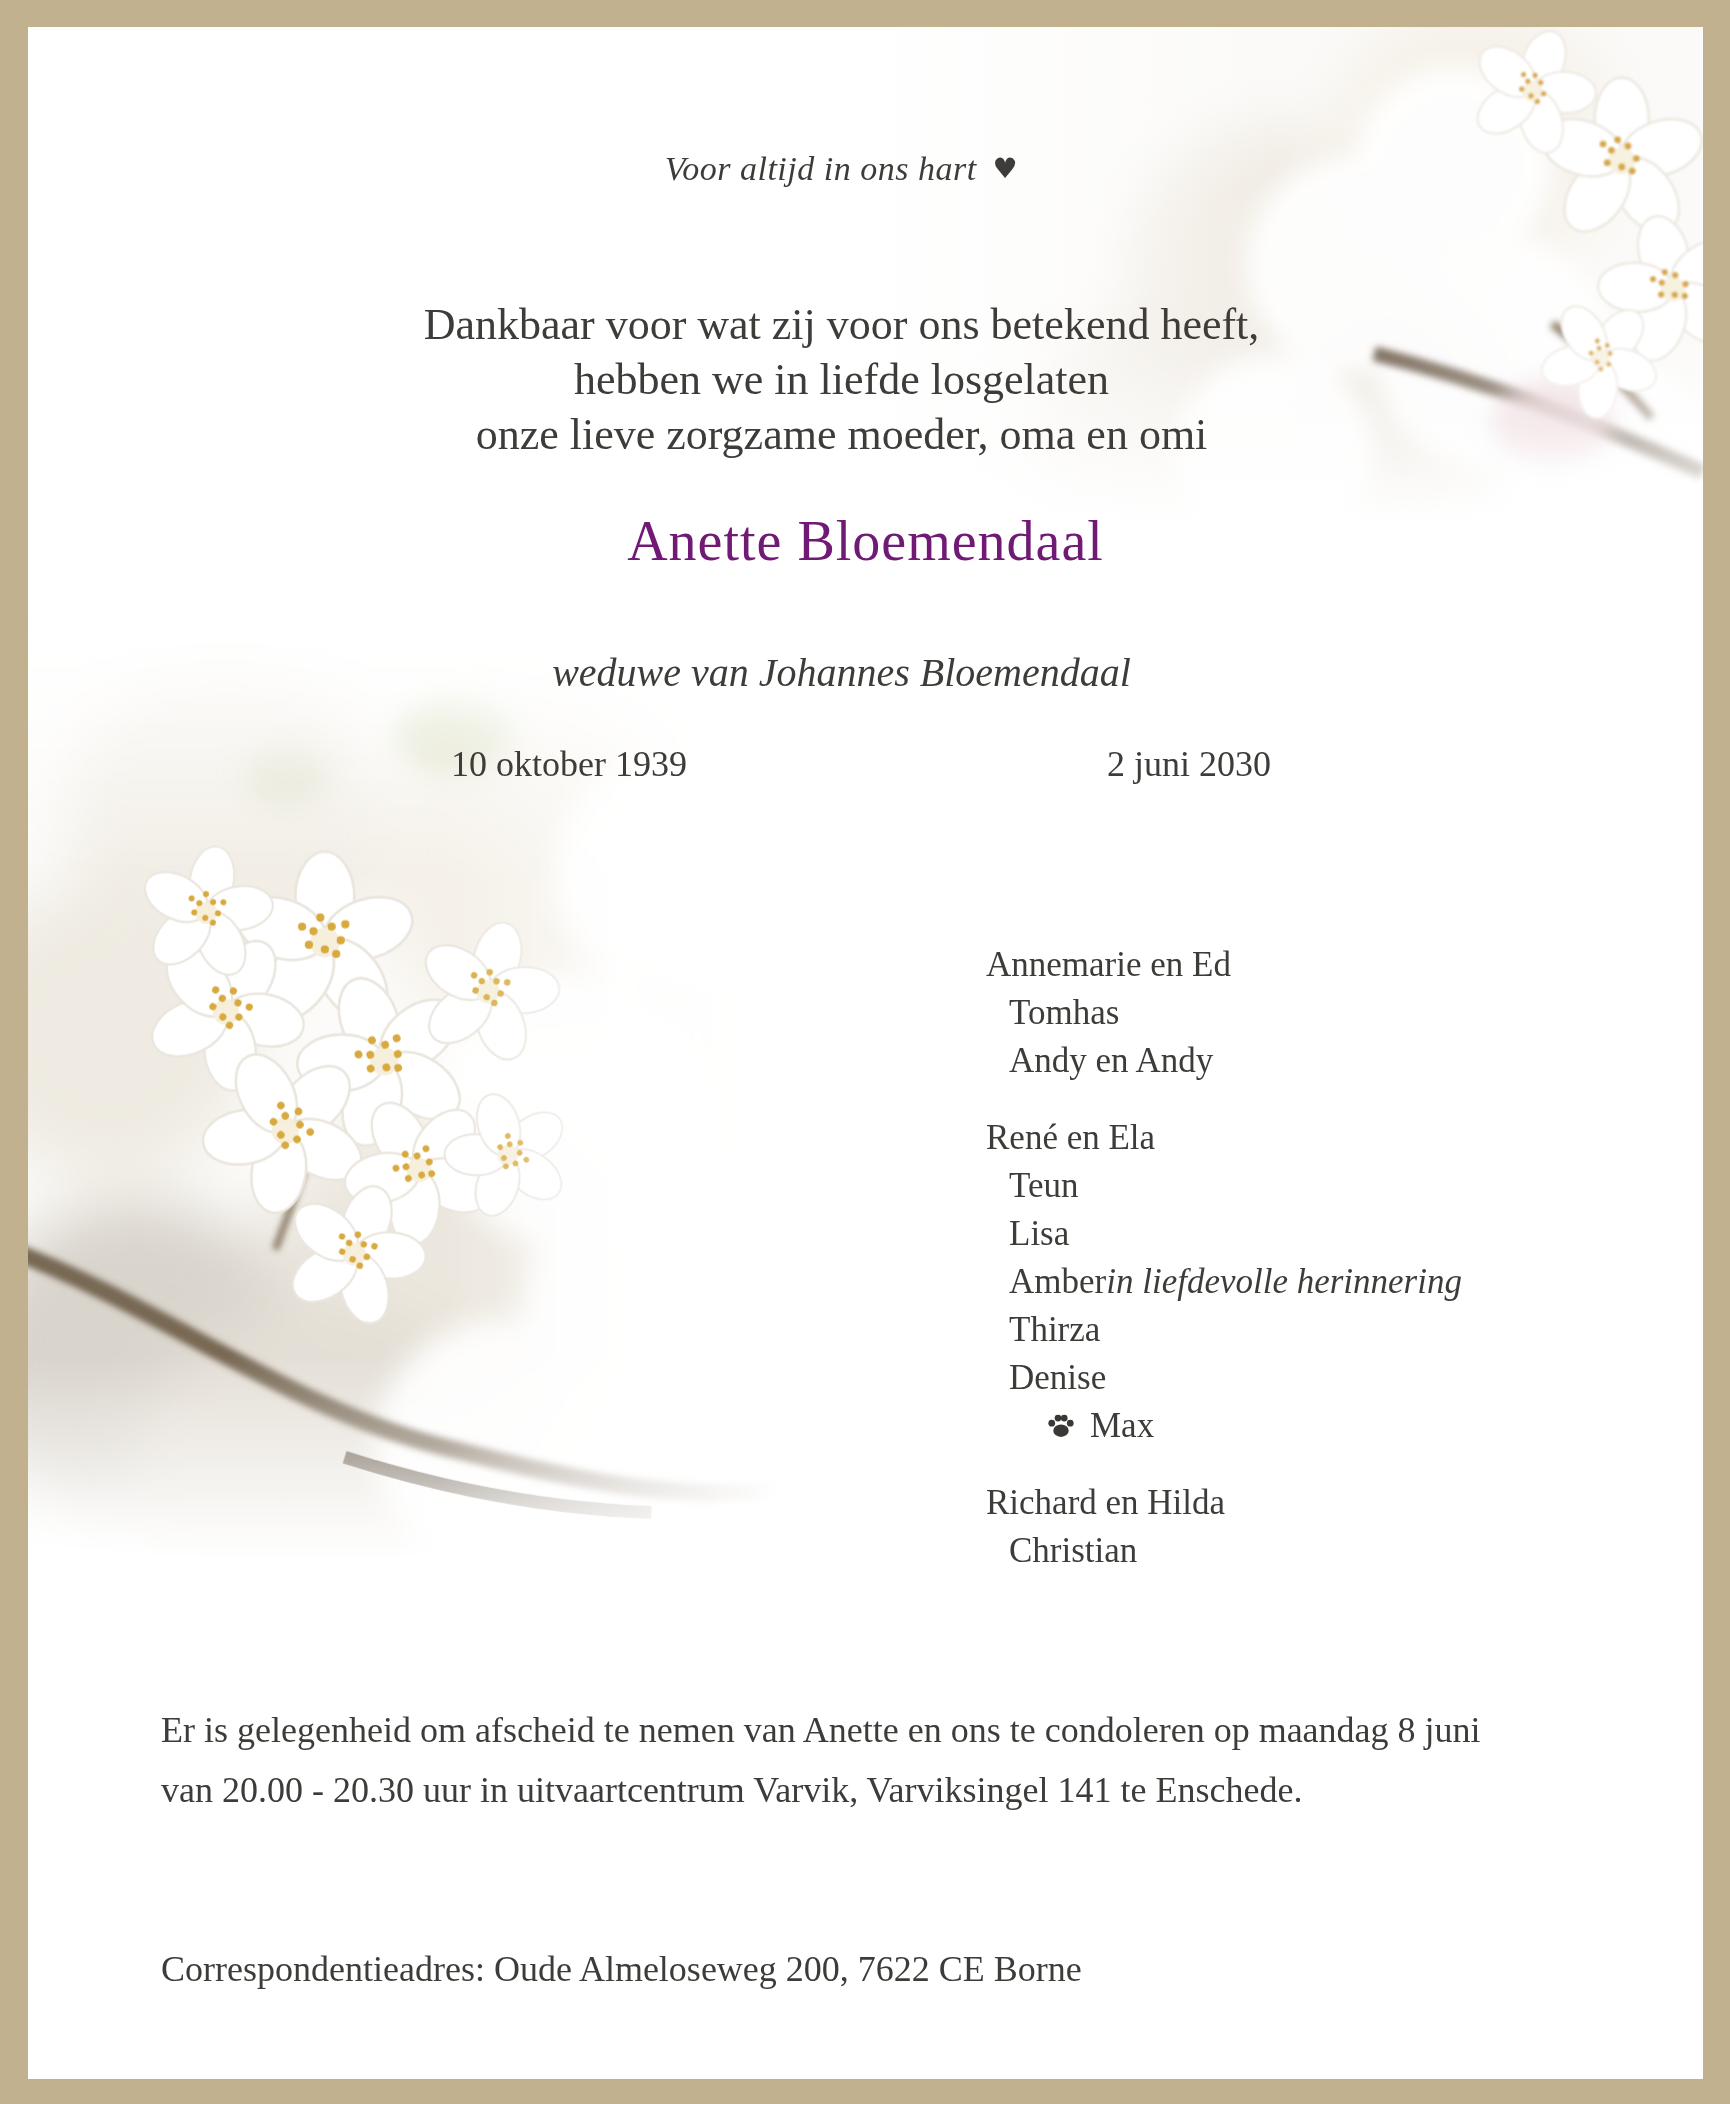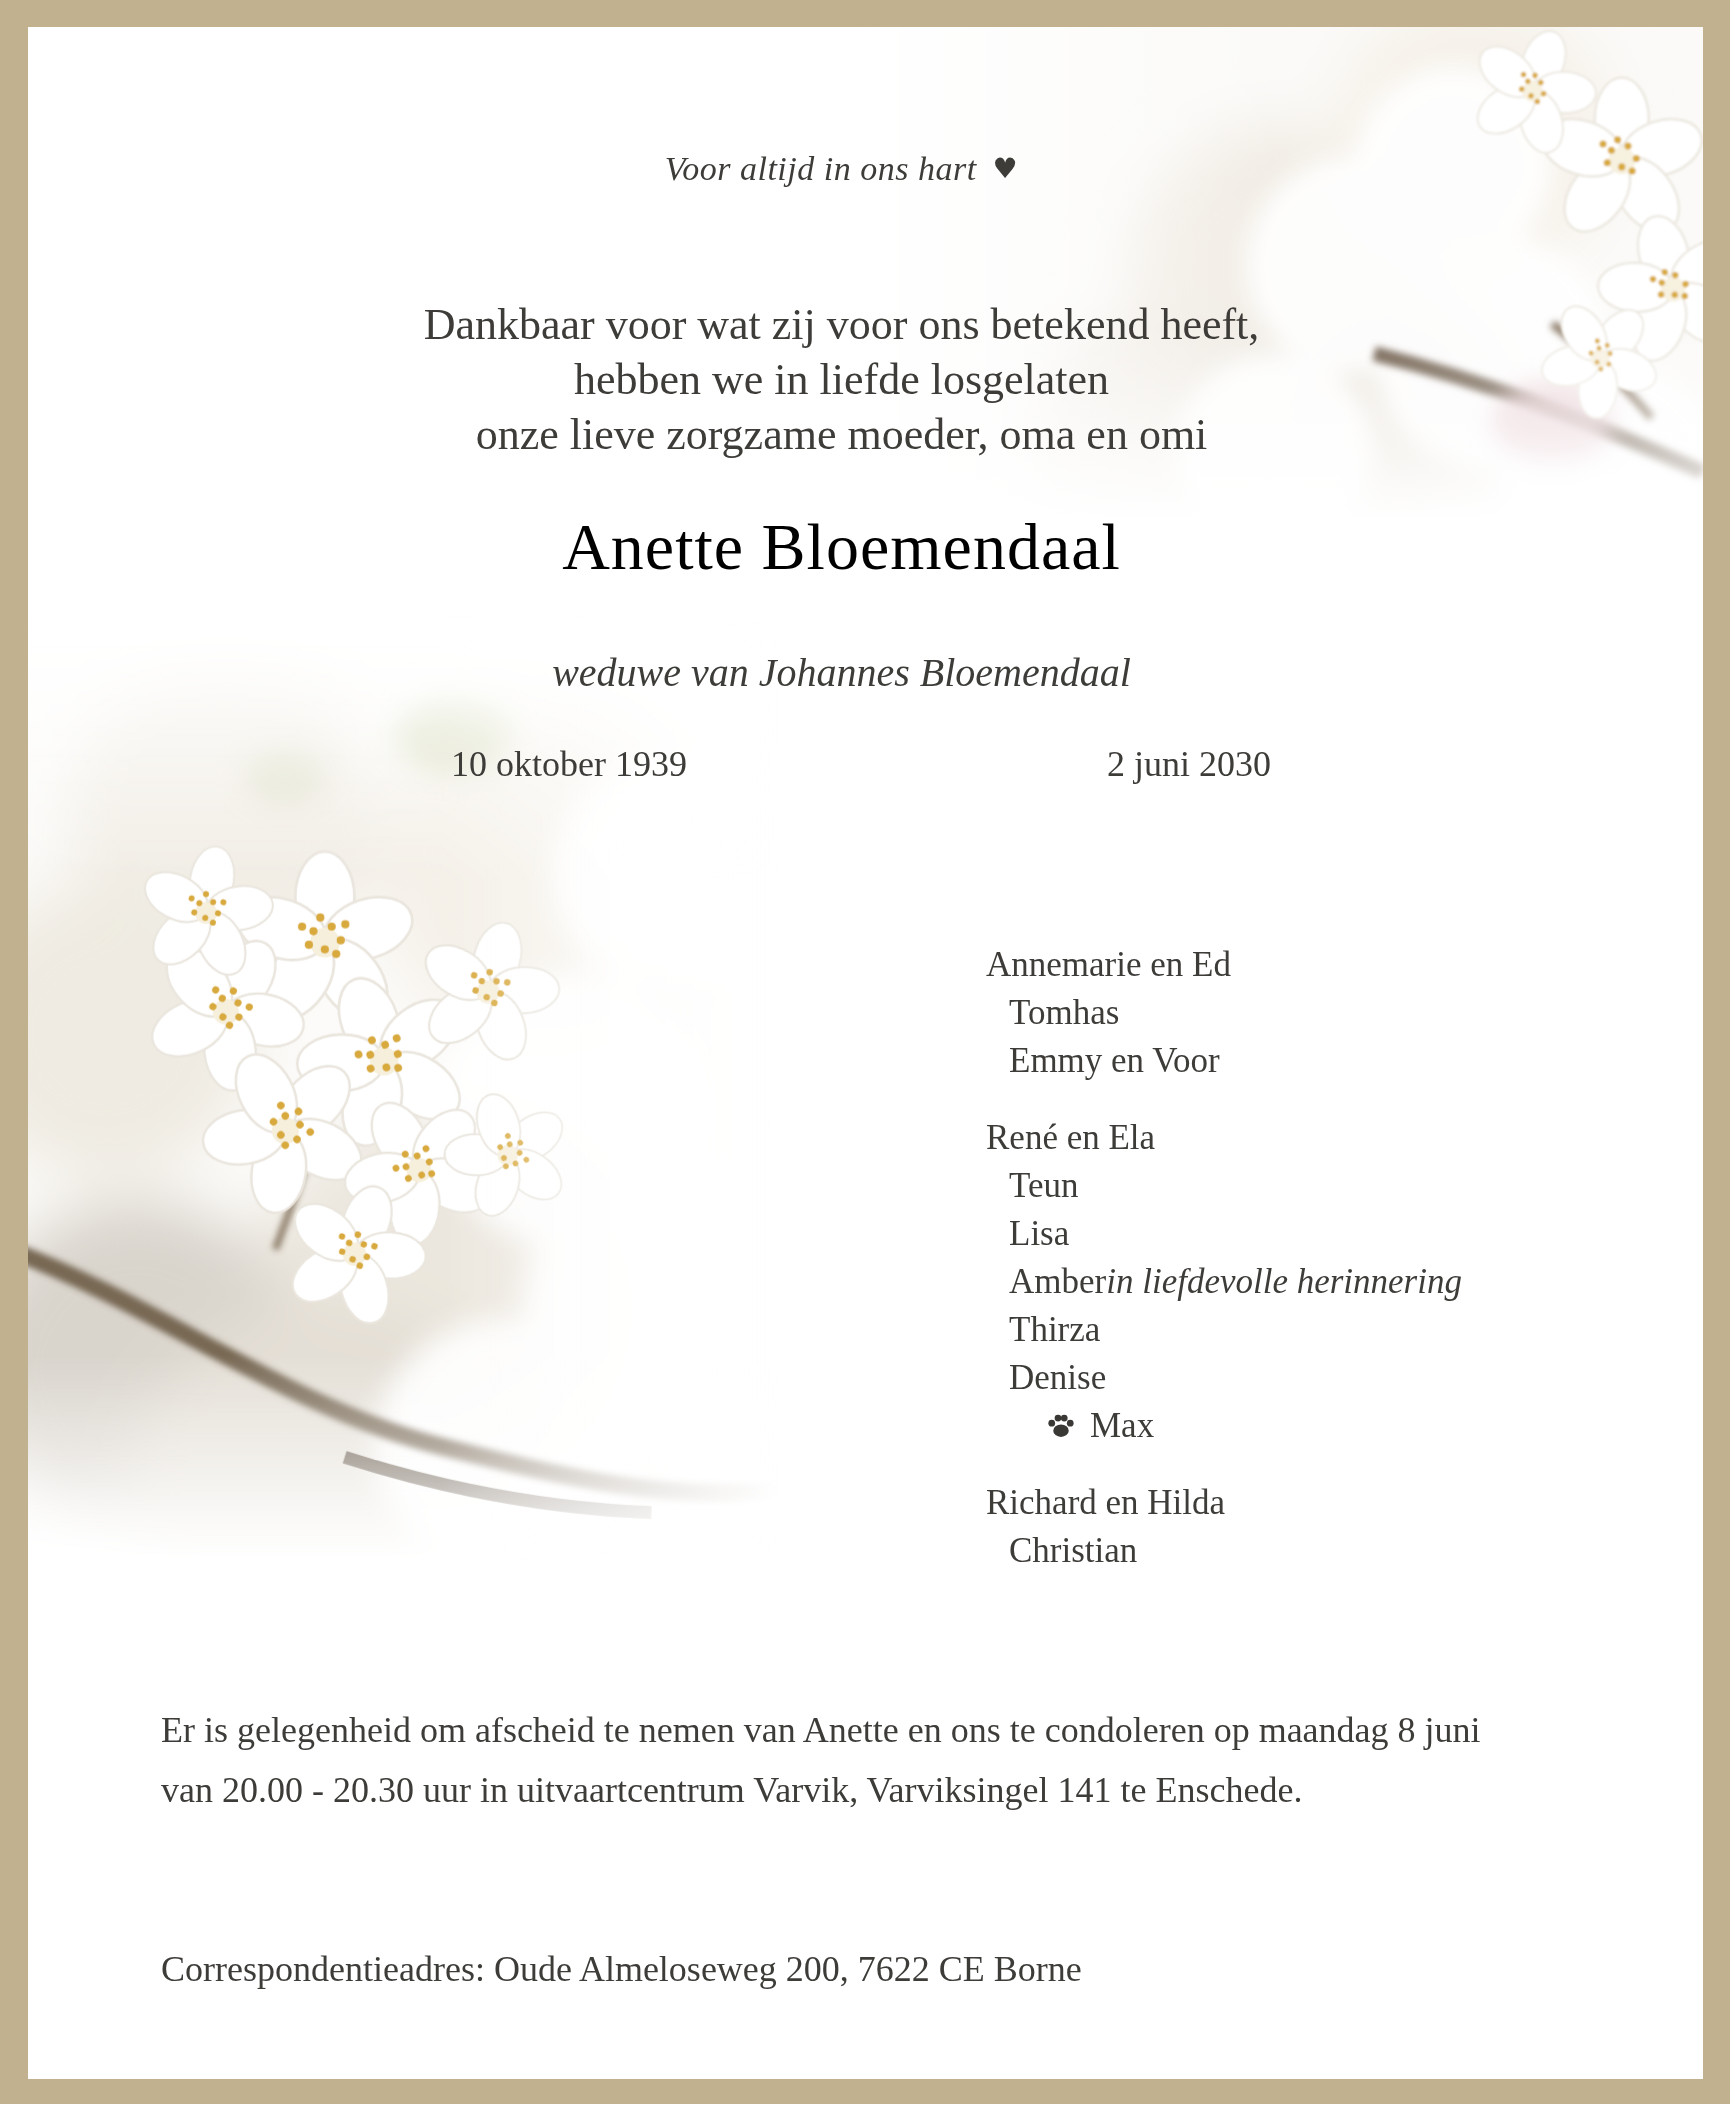--- a/index.html
+++ b/index.html
@@ -20,21 +20,21 @@
   
   .art{position:absolute;pointer-events:none;}
   .art-topright{top:0;right:0;width:844px;height:495px;}
   .art-left{left:0;top:589px;width:750px;height:945px;}
   
   .txt{position:absolute;white-space:nowrap;}
   .center{left:0;width:1683px;text-align:center;}
   .tagline{top:150px;font-size:34px;font-style:italic;letter-spacing:0.5px;}
   .tagline .heart{font-style:normal;font-family:"DejaVu Sans",sans-serif;font-size:28px;margin-left:16px;position:relative;top:-2px;}
   .intro{top:297px;font-size:44px;line-height:55px;}
-  .name{top:509px;font-size:66px;color:#000000;letter-spacing:1px;}
+  .name{top:509px;font-size:56px;color:#701a75;letter-spacing:1px;margin-left:24px;}
   .relation{top:649px;font-size:40px;font-style:italic;}
   .date{top:743px;font-size:36px;}
   .date-birth{left:451px;}
   .date-death{left:1107px;}
   
   .family{left:986px;top:941px;font-size:35px;}
   .fgroup{margin-bottom:29px;}
   .fhead,.fchild{height:48px;line-height:48px;}
   .fchild{padding-left:23px;}
   .fchild .note{font-style:italic;margin-left:0;}
@@ -242,21 +242,21 @@
 
   <div class="txt center relation">weduwe van Johannes Bloemendaal</div>
 
   <div class="txt date date-birth">10 oktober 1939</div>
   <div class="txt date date-death">2 juni 2030</div>
 
   <div class="txt family">
     <div class="fgroup">
       <div class="fhead">Annemarie en Ed</div>
       <div class="fchild">Tomhas</div>
-      <div class="fchild">Emmy en Voor</div>
+      <div class="fchild">Andy en Andy</div>
     </div>
     <div class="fgroup">
       <div class="fhead">René en Ela</div>
       <div class="fchild">Teun</div>
       <div class="fchild">Lisa</div>
       <div class="fchild">
         <span>Amber</span><span class="note">in liefdevolle herinnering</span>
       </div>
       <div class="fchild">Thirza</div>
       <div class="fchild">Denise</div>

